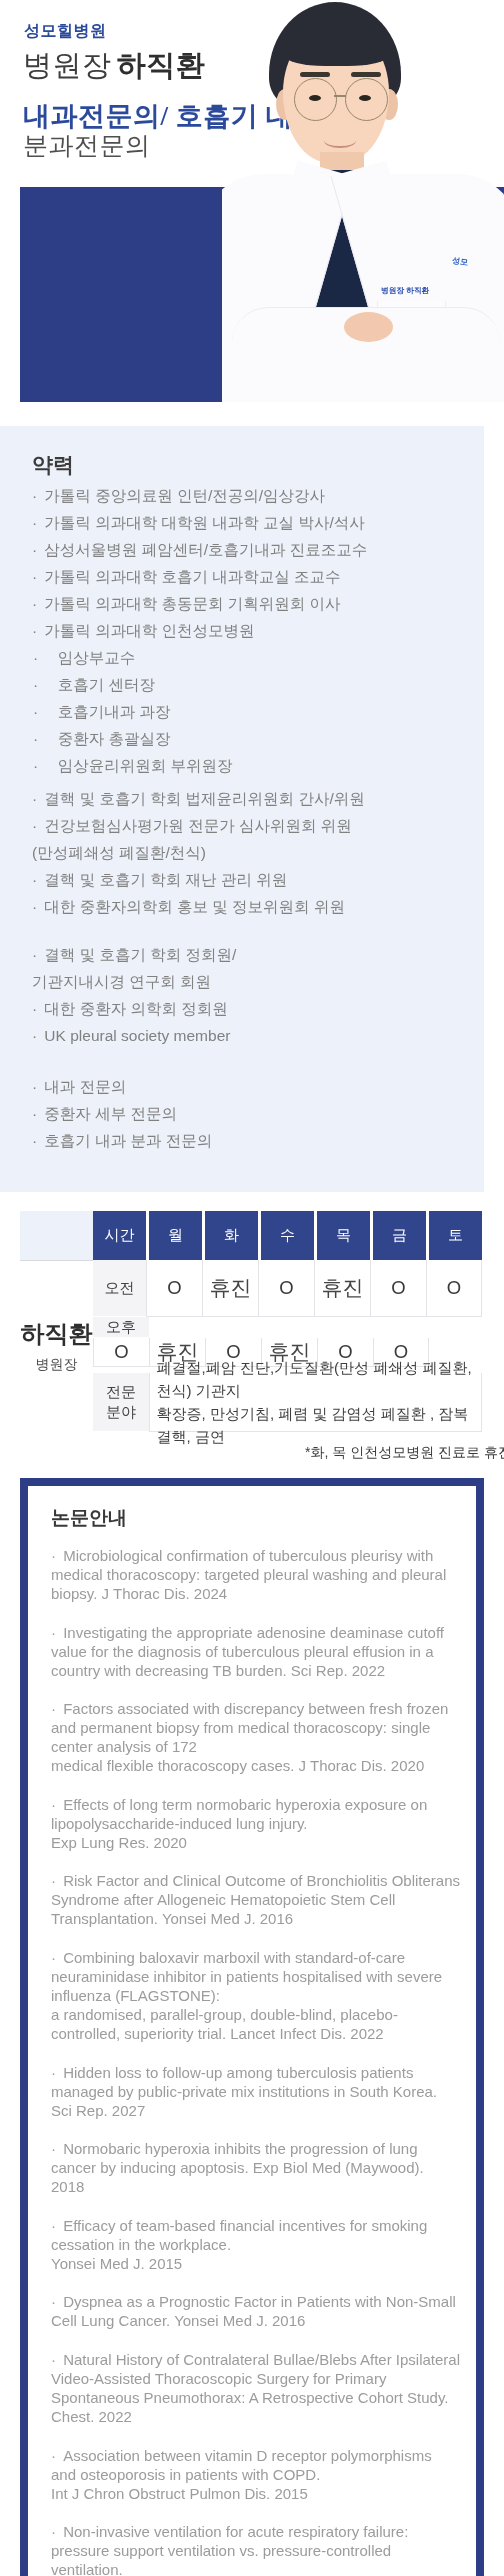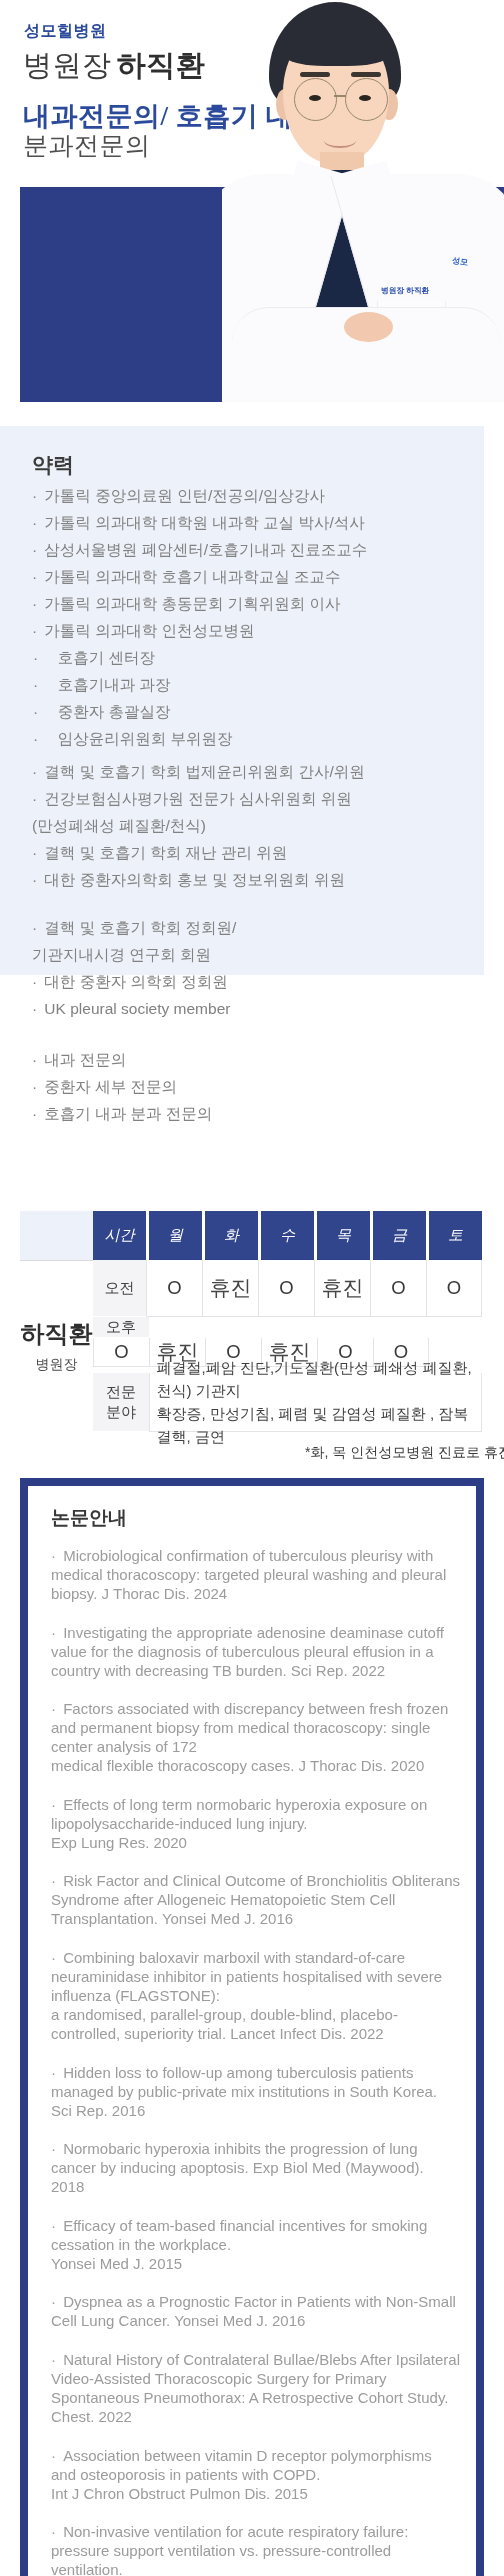--- a/index.html
+++ b/index.html
@@ -50,36 +50,36 @@
   .p-lapel-r{left:133px;top:165px;width:57px;height:185px;background:#fbfbfd;
              transform:rotate(-16deg);border-left:1px solid #e7e7ee;}
   .p-logo{left:230px;top:256px;font-size:8.2px;font-weight:700;color:#2b62c4;transform:rotate(8deg);}
   .p-pocket{left:155px;top:301px;width:67px;height:57px;border:1px solid #edeef3;border-top:none;background:#fcfcfe;}
   .p-badge{left:159px;top:286px;font-size:7.7px;font-weight:700;color:#2d51b0;}
   .p-arm{left:10.3px;top:307px;width:268px;height:98px;background:#fbfbfd;border-radius:36px;
          border-top:1px solid #ebebf1;}
   .p-hand{left:122px;top:312px;width:49px;height:30px;background:#f2c9ae;border-radius:50%;}
 
   
-  .career{position:absolute;left:0;top:426px;width:484px;height:549px;background:var(--panel);}
+  .career{position:absolute;left:0;top:426px;width:484px;height:766px;background:var(--panel);}
   .career-h{position:absolute;left:32px;top:25px;font-size:21px;font-weight:800;color:#3b3b3b;}
   .career-list{position:absolute;left:32px;top:56px;width:433px;font-size:15.5px;line-height:27px;color:var(--career);}
   .c-item{white-space:pre-line;}
   .c-item .dot{margin-right:7.2px;}
   .c-item.sub{padding-left:1px;}
   .c-item.sub .dot{margin-right:19.6px;}
   .c-item.g1{margin-top:6.2px;}
   .c-item.g2{margin-top:20.6px;}
   .c-item.g3{margin-top:24px;}
 
   
   .table{position:absolute;left:20px;top:1211px;width:463px;height:221px;}
   .t-corner{position:absolute;left:0;top:0;width:73px;height:49px;background:var(--panel);
             border-bottom:1px solid #d8d8dd;}
-  .t-header{position:absolute;left:73px;top:0;width:389px;height:49px;display:flex;gap:3px;font-style:italic;}
+  .t-header{position:absolute;left:73px;top:0;width:389px;height:49px;display:flex;gap:3px;}
   .t-header .hcell{flex:1;background:var(--navy-header);color:#fff;font-size:15px;font-weight:500;
                    display:flex;align-items:center;justify-content:center;}
   .t-doctor{position:absolute;left:0;top:49px;width:73px;height:172px;display:flex;
             flex-direction:column;align-items:center;justify-content:center;gap:6.2px;}
   .t-doc-name{font-size:24px;font-weight:800;color:#2f2f2f;}
   .t-doc-role{font-size:14px;color:#4c4c4c;}
   .t-body{position:absolute;left:73px;top:49px;width:389px;}
   .t-row{display:flex;}
   .t-row.r1{height:57px;}
   .t-row.r2{height:56px;flex-direction:column;}
@@ -153,20 +153,21 @@
         <div class="c-item"><span class="dot">·</span><span>가톨릭 의과대학 대학원 내과학 교실 박사/석사</span></div>
 
         <div class="c-item"><span class="dot">·</span><span>삼성서울병원 폐암센터/호흡기내과 진료조교수</span></div>
 
         <div class="c-item"><span class="dot">·</span><span>가톨릭 의과대학 호흡기 내과학교실 조교수</span></div>
 
         <div class="c-item"><span class="dot">·</span><span>가톨릭 의과대학 총동문회 기획위원회 이사</span></div>
 
         <div class="c-item"><span class="dot">·</span><span>가톨릭 의과대학 인천성모병원</span></div>
 
+        <div class="c-item sub"><span class="dot">·</span><span>임상부교수</span></div>
 
         <div class="c-item sub"><span class="dot">·</span><span>호흡기 센터장</span></div>
 
         <div class="c-item sub"><span class="dot">·</span><span>호흡기내과 과장</span></div>
 
         <div class="c-item sub"><span class="dot">·</span><span>중환자 총괄실장</span></div>
 
         <div class="c-item sub"><span class="dot">·</span><span>임상윤리위원회 부위원장</span></div>
 
         <div class="c-item g1"><span class="dot">·</span><span>결핵 및 호흡기 학회 법제윤리위원회 간사/위원</span></div>
@@ -263,21 +264,21 @@
 
         <div class="p-item"><span class="dot">·</span><span>Effects of long term normobaric hyperoxia exposure on lipopolysaccharide-induced lung injury.
 Exp Lung Res. 2020</span></div>
 
         <div class="p-item"><span class="dot">·</span><span>Risk Factor and Clinical Outcome of Bronchiolitis Obliterans Syndrome after Allogeneic Hematopoietic Stem Cell Transplantation. Yonsei Med J. 2016</span></div>
 
         <div class="p-item"><span class="dot">·</span><span>Combining baloxavir marboxil with standard-of-care neuraminidase inhibitor in patients hospitalised with severe influenza (FLAGSTONE):
 a randomised, parallel-group, double-blind, placebo-controlled, superiority trial. Lancet Infect Dis. 2022</span></div>
 
         <div class="p-item"><span class="dot">·</span><span>Hidden loss to follow-up among tuberculosis patients managed by public-private mix institutions in South Korea.
-Sci Rep. 2016</span></div>
+Sci Rep. 2027</span></div>
 
         <div class="p-item"><span class="dot">·</span><span>Normobaric hyperoxia inhibits the progression of lung cancer by inducing apoptosis. Exp Biol Med (Maywood). 2018</span></div>
 
         <div class="p-item"><span class="dot">·</span><span>Efficacy of team-based financial incentives for smoking cessation in the workplace.
 Yonsei Med J. 2015</span></div>
 
         <div class="p-item"><span class="dot">·</span><span>Dyspnea as a Prognostic Factor in Patients with Non-Small Cell Lung Cancer. Yonsei Med J. 2016</span></div>
 
         <div class="p-item"><span class="dot">·</span><span>Natural History of Contralateral Bullae/Blebs After Ipsilateral Video-Assisted Thoracoscopic Surgery for Primary Spontaneous Pneumothorax: A Retrospective Cohort Study. Chest. 2022</span></div>
 

